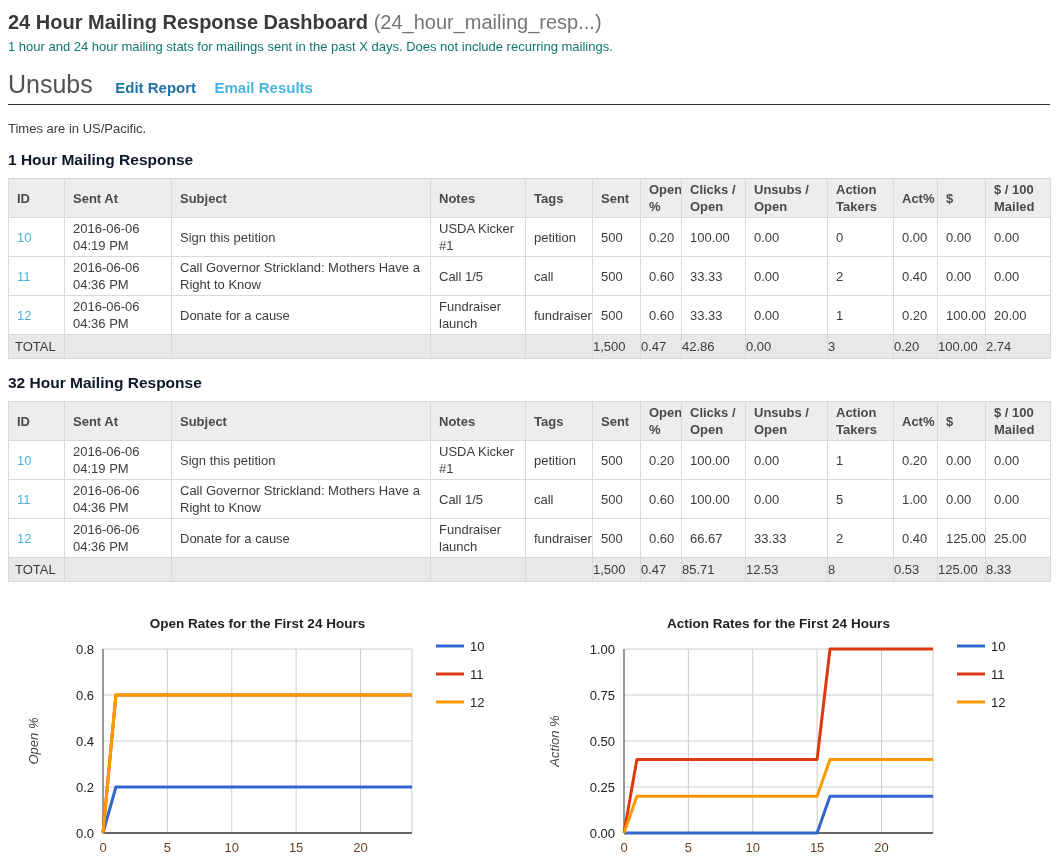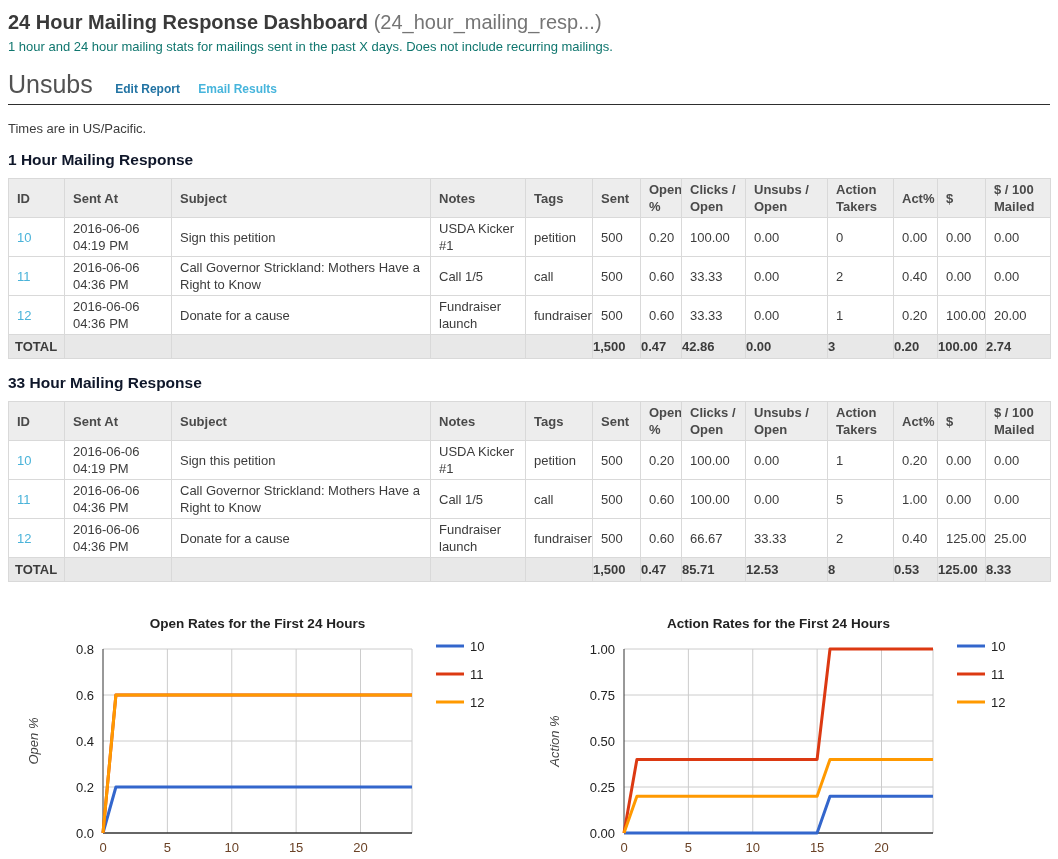--- a/index.html
+++ b/index.html
@@ -24,21 +24,21 @@
     padding-bottom: 5px;
     margin-top: 6px;
   }
   .results-title {
     font-size: 25px;
     font-weight: normal;
     color: #525252;
     margin-right: 18px;
   }
   .results-row a {
-    font-size: 12px;
+    font-size: 15px;
     font-weight: bold;
     text-decoration: none;
     margin-right: 14px;
     cursor: pointer;
   }
   a.link-edit { color: var(--edit-link-color, #2173a3); }
   a.link-email { color: var(--email-link-color, #47b5dc); }
   .tz { font-size: 13px; margin: 16px 0 0 0; }
   h2.section {
     font-size: 15.5px;
@@ -61,21 +61,21 @@
     line-height: 17px;
     overflow: hidden;
   }
   thead th {
     background: #ededed;
     font-weight: bold;
     color: #4a4a4a;
   }
   tbody td { color: #3c3c3c; background: #ffffff; }
   a.id-link { color: var(--id-link-color, #4ab3d9); text-decoration: none; cursor: pointer; }
-  tr.total td { background: #e8e8e8; font-weight: bold; padding: 3px 0; }
+  tr.total td { background: #e8e8e8; font-weight: normal; padding: 3px 0; }
   tr.total td:first-child { padding-left: 6px; padding-right: 2px; }
   .charts { display: flex; margin-top: 26px; width: 1042px; }
   .chart-box { width: 521px; height: 279px; }
   svg text { font-family: "Liberation Sans", "DejaVu Sans", sans-serif; }
 </style>
 </head>
 <body>
 
 <div class="page">
 
@@ -182,21 +182,21 @@
           <td>42.86</td>
           <td>0.00</td>
           <td>3</td>
           <td>0.20</td>
           <td>100.00</td>
           <td>2.74</td>
         </tr>
       </tbody>
     </table>
 
-  <h2 class="section">33 Hour Mailing Response</h2>
+  <h2 class="section">32 Hour Mailing Response</h2>
   <table>
       <colgroup>
         <col style="width: 56px;">
         <col style="width: 107px;">
         <col style="width: 259px;">
         <col style="width: 95px;">
         <col style="width: 67px;">
         <col style="width: 48px;">
         <col style="width: 41px;">
         <col style="width: 64px;">

